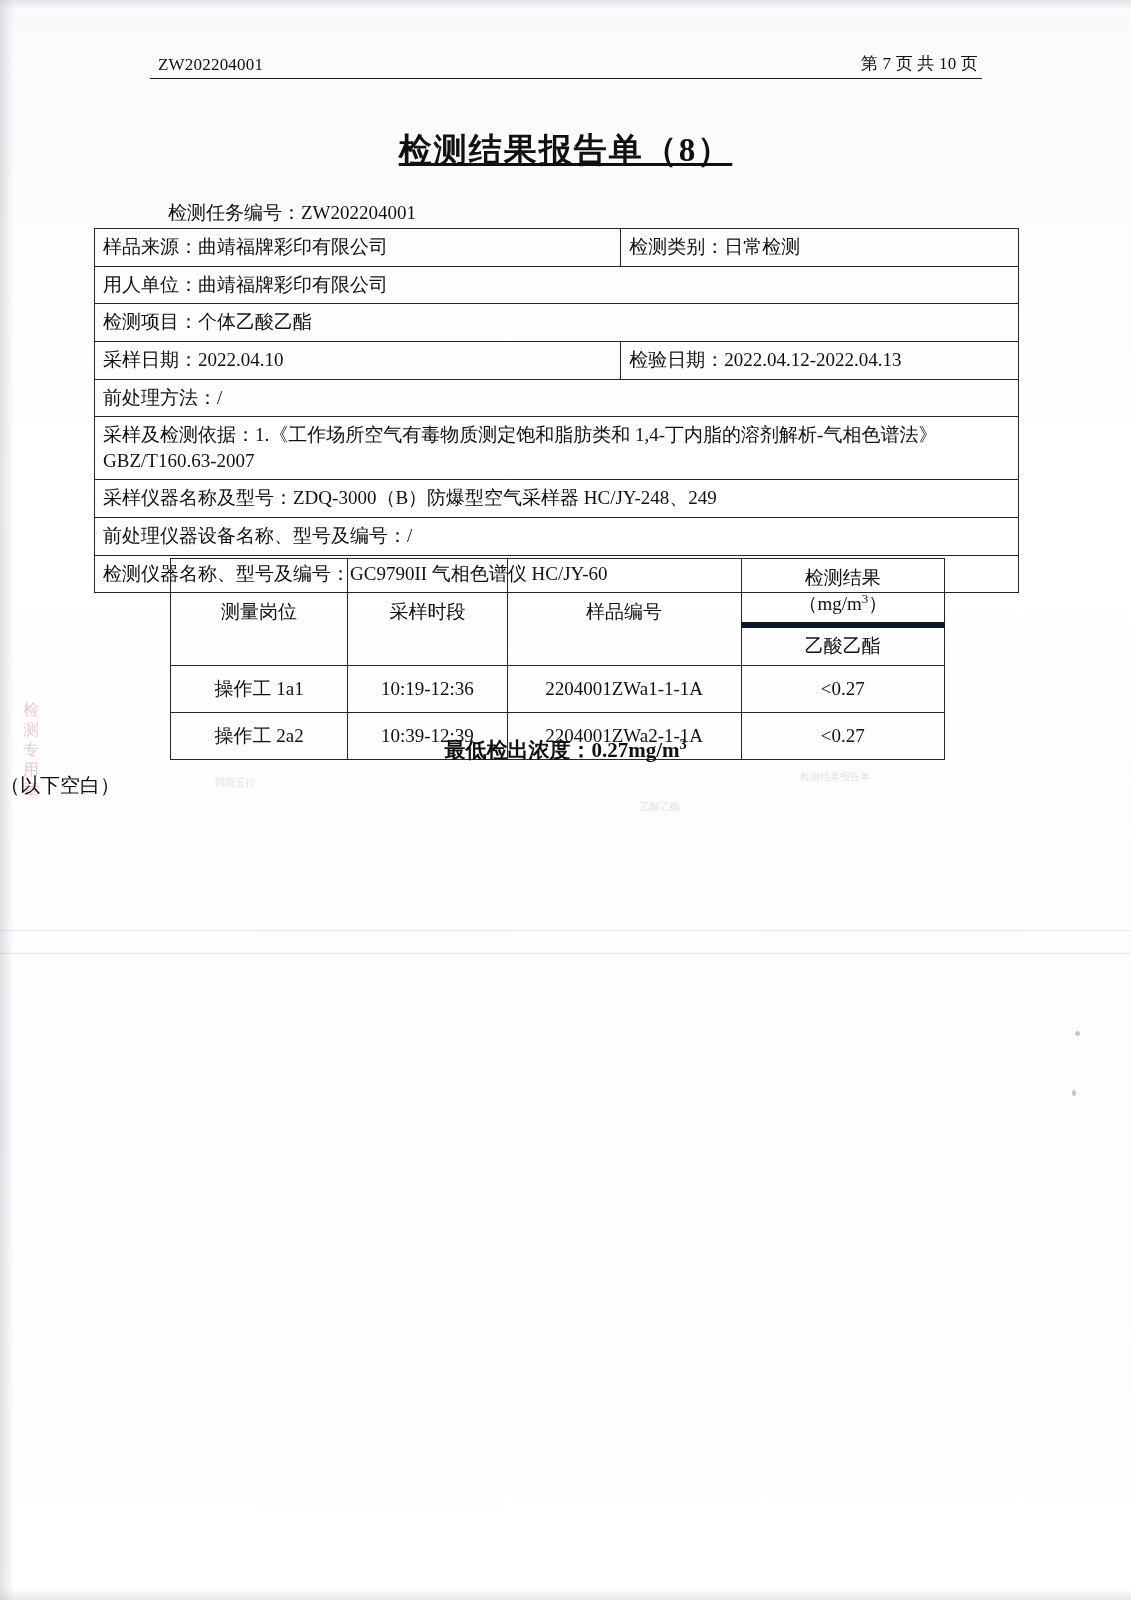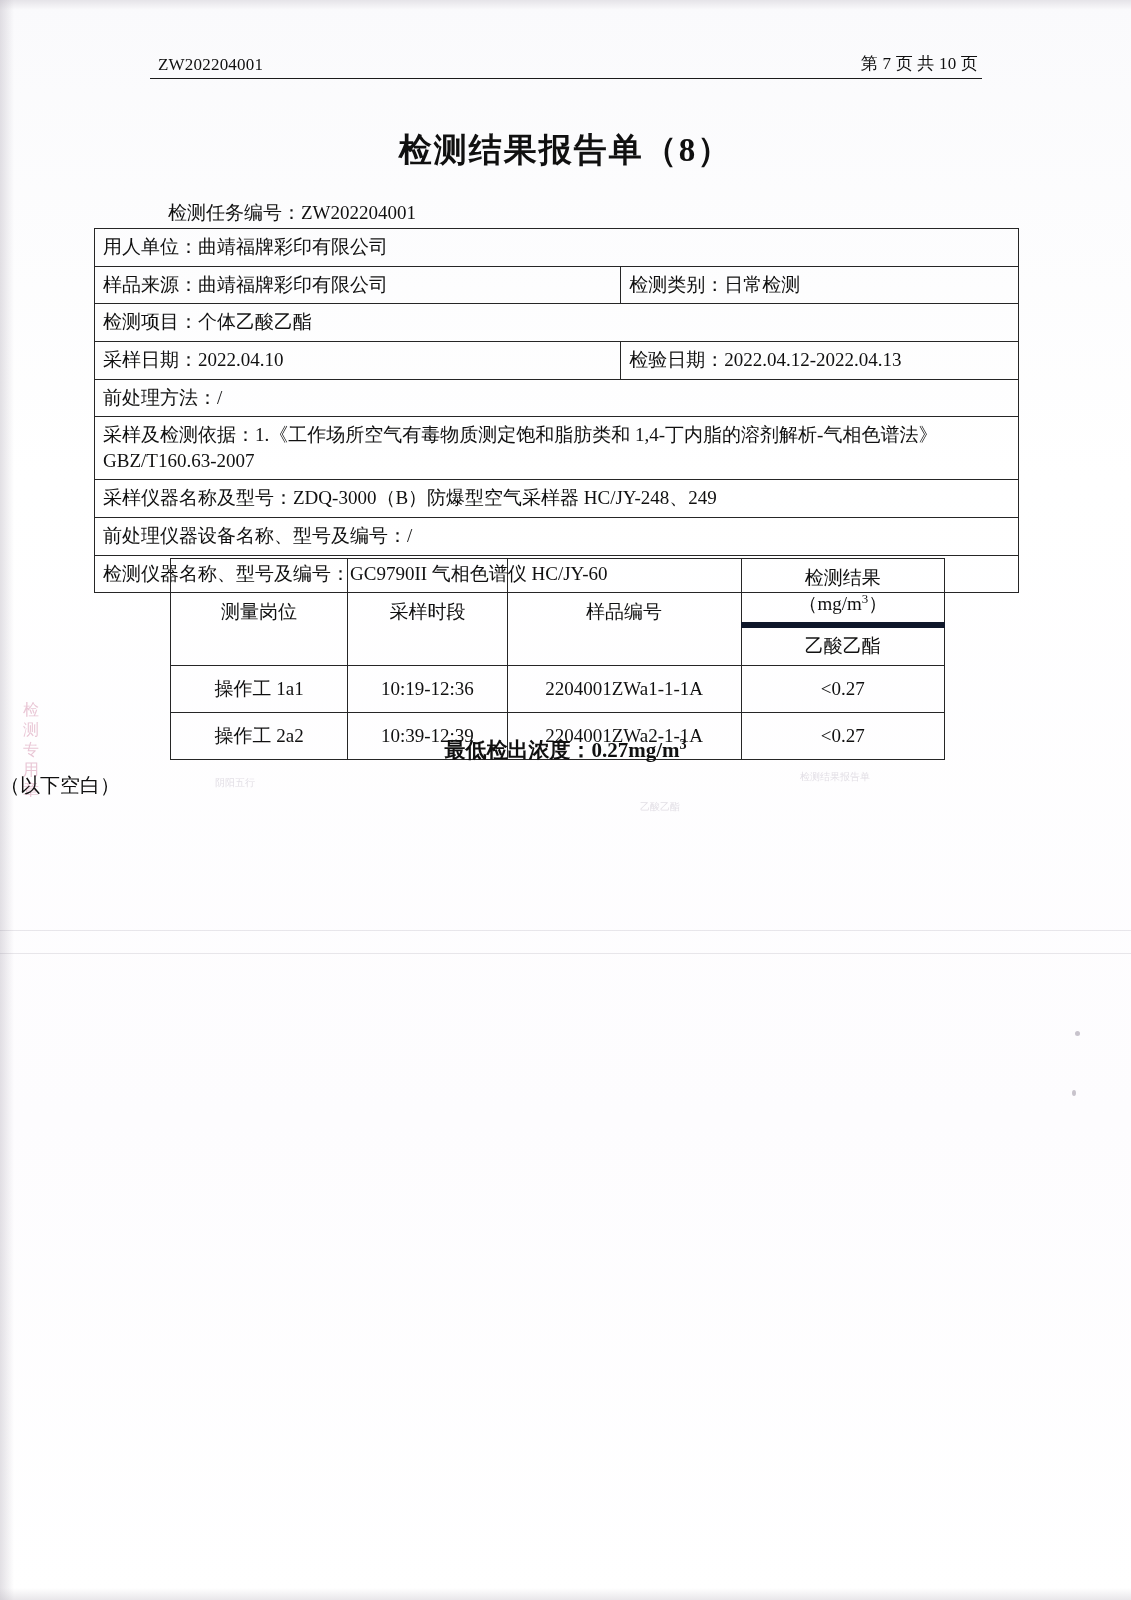--- a/index.html
+++ b/index.html
@@ -110,20 +110,21 @@
 
   .title {
     position: absolute;
     top: 128px;
     left: 0;
     width: 1131px;
     text-align: center;
     font-size: 33px;
     font-weight: bold;
     letter-spacing: 2px;
+    text-decoration: underline;
   }
 
   .task-no {
     position: absolute;
     left: 168px;
     top: 200px;
     font-size: 19px;
   }
 
   
@@ -232,25 +233,25 @@
   </div>
   <div class="header-rule"></div>
 
   <div class="title">检测结果报告单（8）</div>
 
   <div class="task-no">检测任务编号：ZW202204001</div>
 
   <table class="info">
     <tbody>
       <tr>
-        <td colspan="2">用人单位：曲靖福牌彩印有限公司</td>
-      </tr>
-      <tr>
         <td class="left-col">样品来源：曲靖福牌彩印有限公司</td>
         <td class="right-col">检测类别：日常检测</td>
+      </tr>
+      <tr>
+        <td colspan="2">用人单位：曲靖福牌彩印有限公司</td>
       </tr>
       <tr>
         <td colspan="2">检测项目：个体乙酸乙酯</td>
       </tr>
       <tr>
         <td class="left-col">采样日期：2022.04.10</td>
         <td class="right-col">检验日期：2022.04.12-2022.04.13</td>
       </tr>
       <tr>
         <td colspan="2">前处理方法：/</td>

